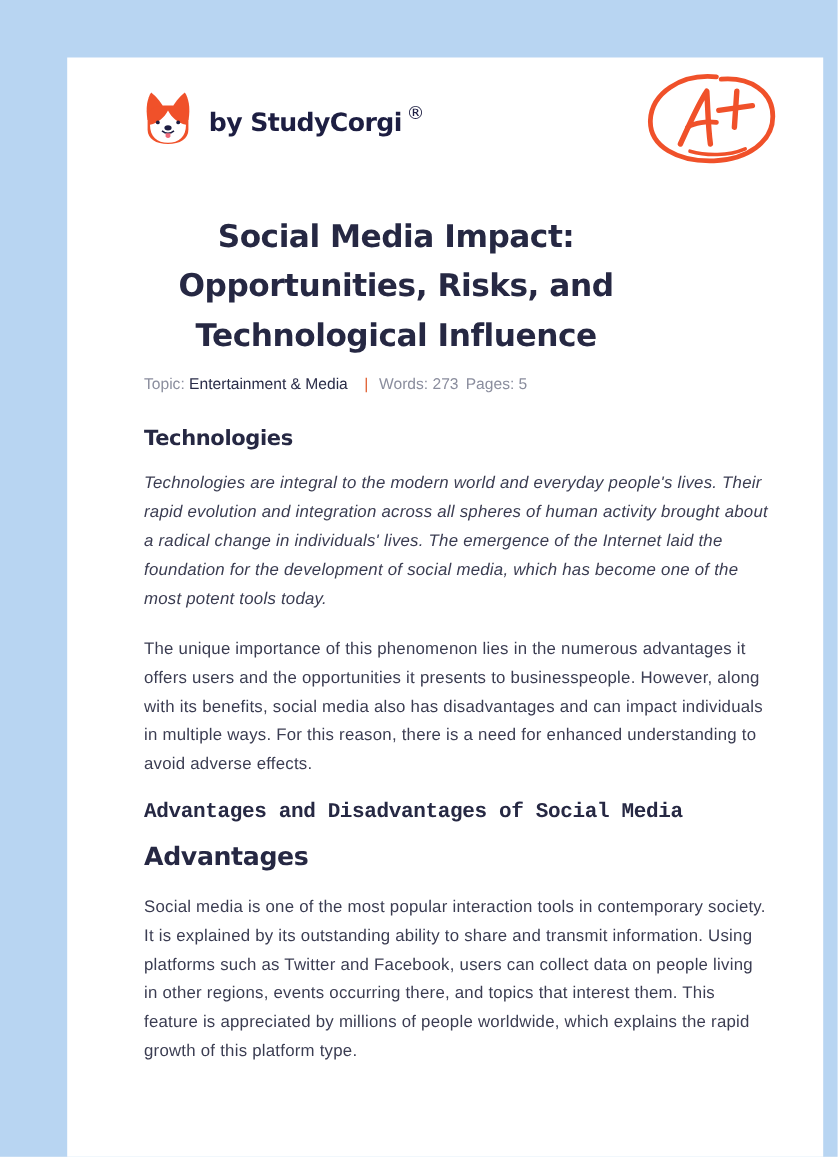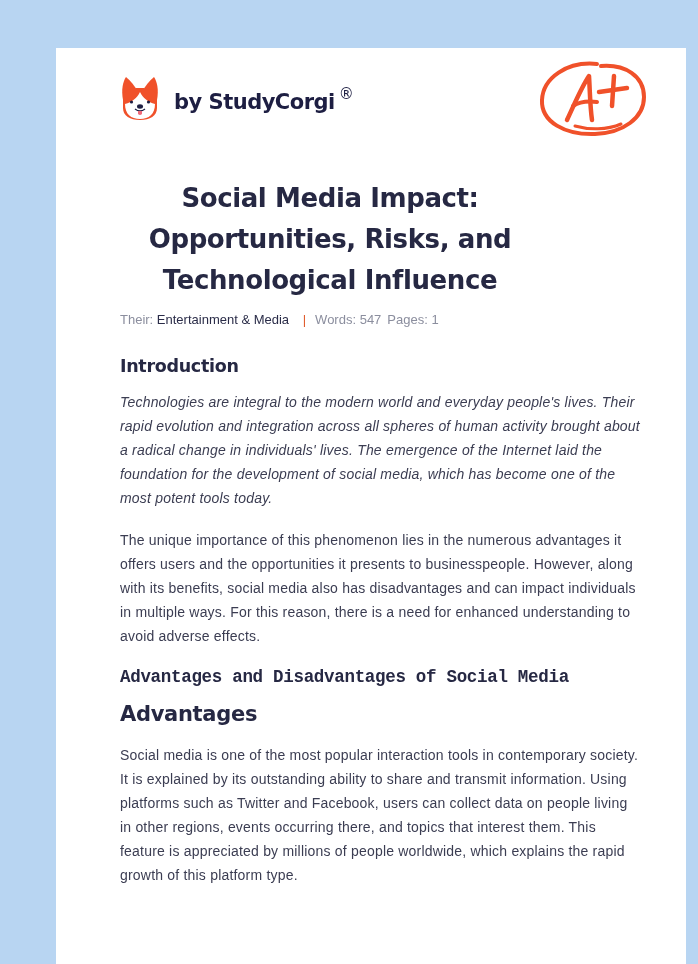--- a/index.html
+++ b/index.html
@@ -165,27 +165,27 @@
     <path d="M30 62 C38 45 44 30 52 18 C53 34 53 48 55 62" stroke="#f0512a" stroke-width="4.5" fill="none" stroke-linecap="round" stroke-linejoin="round"></path>
     <path d="M36 48 C42 44 52 43 60 44" stroke="#f0512a" stroke-width="4" fill="none" stroke-linecap="round"></path>
     <path d="M62 34 L90 30" stroke="#f0512a" stroke-width="4.5" fill="none" stroke-linecap="round"></path>
     <path d="M77 18 L75 48" stroke="#f0512a" stroke-width="4.5" fill="none" stroke-linecap="round"></path>
     <path d="M38 68 C52 72 70 72 84 66" stroke="#f0512a" stroke-width="3" fill="none" stroke-linecap="round"></path>
   </svg>
 
   <h1 class="title">Social Media Impact: Opportunities, Risks, and Technological Influence</h1>
 
   <div class="meta">
-    <span>Their:</span>
+    <span>Topic:</span>
     <a class="topic-value">Entertainment &amp; Media</a>
-    <span class="sep">|</span><span>Words: 547</span><span class="pages">Pages: 1</span>
+    <span class="sep">|</span><span>Words: 273</span><span class="pages">Pages: 5</span>
   </div>
 
   <div class="content">
-    <h2 class="intro-h">Introduction</h2>
+    <h2 class="intro-h">Technologies</h2>
     <p class="p1">Technologies are integral to the modern world and everyday people's lives. Their rapid evolution and integration across all spheres of human activity brought about a radical change in individuals' lives. The emergence of the Internet laid the foundation for the development of social media, which has become one of the most potent tools today.</p>
     <p class="p2">The unique importance of this phenomenon lies in the numerous advantages it offers users and the opportunities it presents to businesspeople. However, along with its benefits, social media also has disadvantages and can impact individuals in multiple ways. For this reason, there is a need for enhanced understanding to avoid adverse effects.</p>
 
     <h2 class="adv-h">Advantages and Disadvantages of Social Media</h2>
     <h3 class="adv-sub">Advantages</h3>
     <p class="p3">Social media is one of the most popular interaction tools in contemporary society. It is explained by its outstanding ability to share and transmit information. Using platforms such as Twitter and Facebook, users can collect data on people living in other regions, events occurring there, and topics that interest them. This feature is appreciated by millions of people worldwide, which explains the rapid growth of this platform type.</p>
   </div>
 
 </div>
 

